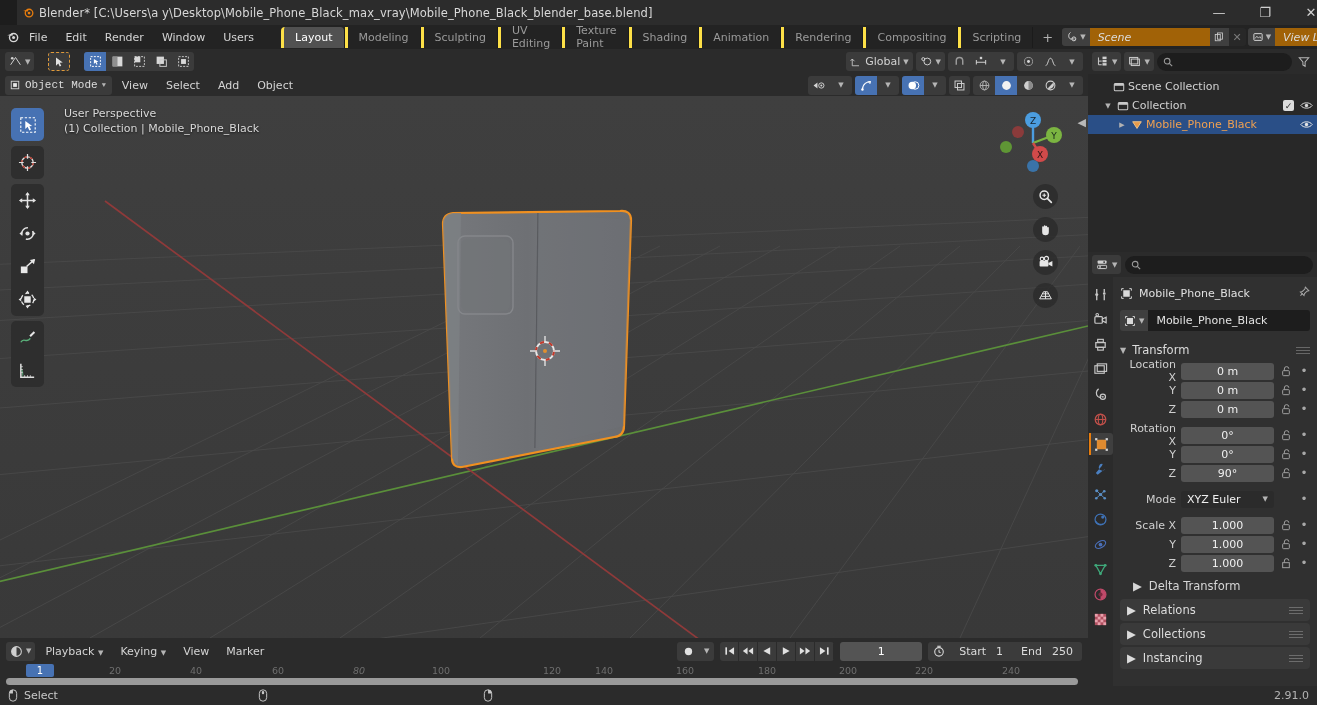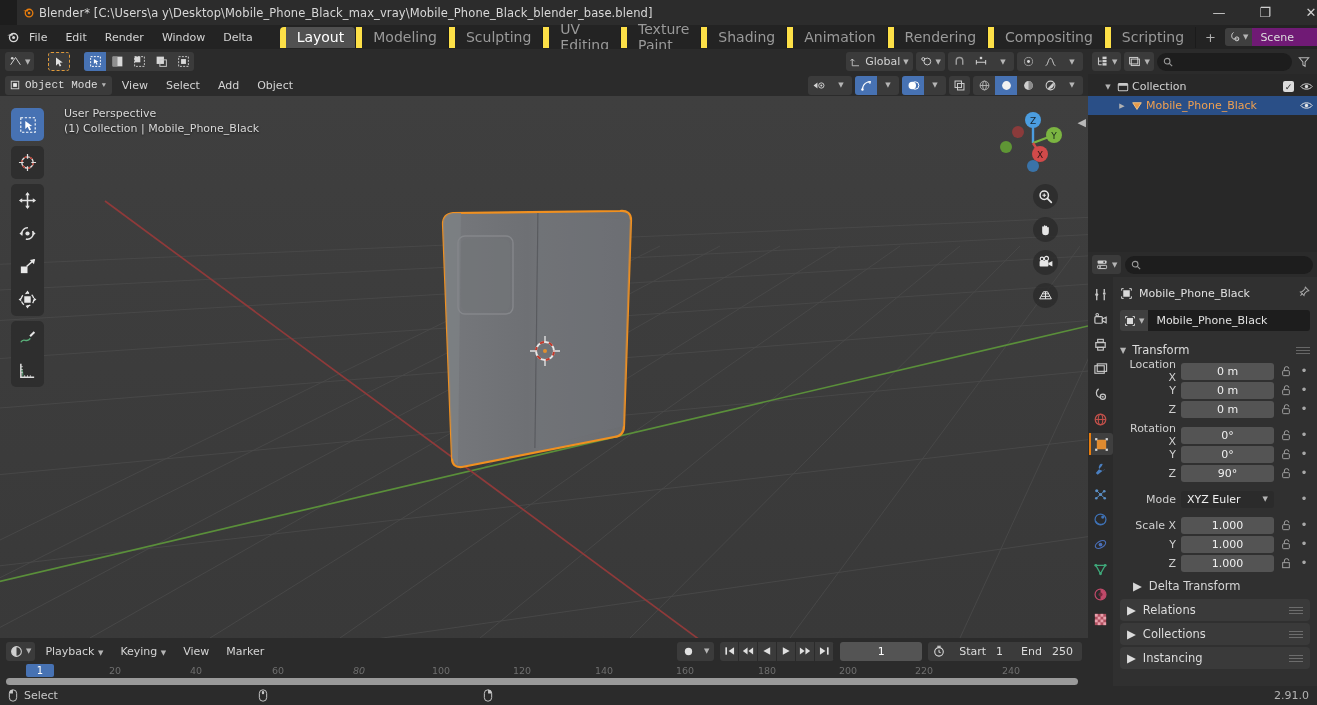--- a/index.html
+++ b/index.html
@@ -29,35 +29,35 @@
   
   .topbar {
     position: absolute; left: 0; top: 25px; width: 1317px; height: 24px;
     background: #232323; display: flex; align-items: center; padding: 0 6px;
   }
   .tbar-logo { width: 24px; display: flex; justify-content: center; }
   .tbar-logo svg { width: 14px; height: 14px; }
   .menu-item { padding: 3px 9px; font-size: 11px; color: #d4d4d4; border-radius: 3px; }
   .ws-tabs { display: flex; align-items: center; margin-left: 18px; height: 24px; }
   .ws-tab {
-    padding: 4px 11px; font-size: 14px; color: #9a9a9a; height: 21px;
+    padding: 4px 11px; font-size: 11px; color: #9a9a9a; height: 21px;
     display: flex; align-items: center;
-    border-left: 6px solid #fde047; border-right: 1px solid #1b1b1b;
+    border-left: 3px solid #fde047; border-right: 1px solid #1b1b1b;
   }
   .ws-tab.active { background: #515151; color: #ffffff; border-radius: 4px 4px 0 0; }
   .ws-plus { color: #b0b0b0; padding: 0 9px; font-size: 13px; }
   .topbar-right { margin-left: auto; display: flex; align-items: center; gap: 2px; padding-right: 4px; }
   .id-block { display: flex; align-items: center; background: #282828; border-radius: 3px; height: 18px; }
   .id-icon-btn {
     display: flex; align-items: center; gap: 2px; background: #3f3f3f;
     border-radius: 3px 0 0 3px; height: 18px; padding: 0 4px;
   }
   .id-field {
-    background: #701a75; height: 18px; display: flex; align-items: center;
-    padding: 0 8px; font-size: 11px; color: #dcdcdc; min-width: 120px;
+    background: #a16207; height: 18px; display: flex; align-items: center;
+    padding: 0 8px; font-size: 11px; color: #dcdcdc; min-width: 120px; font-style: italic;
   }
   .id-btn { width: 19px; height: 18px; background: #3f3f3f; display: flex;
             align-items: center; justify-content: center; color: #cfcfcf; font-size: 10px; }
   .id-x { width: 17px; height: 18px; display: flex; align-items: center;
           justify-content: center; color: #7a7a7a; font-size: 11px; }
   .caret { font-size: 7px; color: #b5b5b5; }
 
   
   .vp-header {
     position: absolute; left: 0; top: 49px; width: 1088px; height: 25px;
@@ -252,21 +252,21 @@
       <svg viewBox="0 0 24 24">
           <circle cx="13" cy="13" r="7" fill="none" stroke="#d8d8d8" stroke-width="2.4"></circle>
           <circle cx="13" cy="13" r="2.6" fill="#d8d8d8"></circle>
           <path d="M2 9 L12 6 L11 10 Z" fill="#d8d8d8"></path>
         </svg>
     </div>
     <div class="menu-item">File</div>
     <div class="menu-item">Edit</div>
     <div class="menu-item">Render</div>
     <div class="menu-item">Window</div>
-    <div class="menu-item">Delta</div>
+    <div class="menu-item">Users</div>
 
     <div class="ws-tabs">
       <div class="ws-tab active">Layout</div>
       <div class="ws-tab">Modeling</div>
       <div class="ws-tab">Sculpting</div>
       <div class="ws-tab">UV Editing</div>
       <div class="ws-tab">Texture Paint</div>
       <div class="ws-tab">Shading</div>
       <div class="ws-tab">Animation</div>
       <div class="ws-tab">Rendering</div>
@@ -772,21 +772,21 @@
     </div>
   </div>
 
   <div class="timeline-body">
     <div class="tl-ruler">
       <div class="tl-tick" style="left:115px;">20</div>
       <div class="tl-tick" style="left:196px;">40</div>
       <div class="tl-tick" style="left:278px;">60</div>
       <div class="tl-tick" style="left:359px;font-style:italic;">80</div>
       <div class="tl-tick" style="left:441px;">100</div>
-      <div class="tl-tick" style="left:522px;">120</div>
+      <div class="tl-tick" style="left:552px;">120</div>
       <div class="tl-tick" style="left:604px;">140</div>
       <div class="tl-tick" style="left:685px;">160</div>
       <div class="tl-tick" style="left:767px;">180</div>
       <div class="tl-tick" style="left:848px;">200</div>
       <div class="tl-tick" style="left:924px;">220</div>
       <div class="tl-tick" style="left:1011px;">240</div>
       <div class="tl-playhead" style="left:26px;">1</div>
     </div>
     <div class="tl-scrollbar"></div>
   </div>
@@ -817,20 +817,28 @@
         <span></span>
       </div>
       <div style="width:18px;display:flex;justify-content:center;">
         <svg width="12" height="12" viewBox="0 0 14 14">
             <path d="M1.5 2 L12.5 2 L8.3 7 L8.3 12 L5.7 10.5 L5.7 7 Z" fill="none" stroke="#b8b8b8" stroke-width="1.2"></path>
           </svg>
       </div>
     </div>
     <div class="outl-body">
 
+      <div class="outl-row" style="padding-left:10px;">
+        <span class="disc"></span>
+        <svg width="12" height="12" viewBox="0 0 14 14">
+            <rect x="1.5" y="3" width="11" height="8.5" rx="1.2" fill="none" stroke="#c9c9c9" stroke-width="1.2"></rect>
+            <rect x="1.5" y="3" width="11" height="2.6" fill="#c9c9c9"></rect>
+          </svg>
+        <span class="outl-label">Scene Collection</span>
+      </div>
 
       <div class="outl-row" style="padding-left:14px;">
         <span class="disc">▼</span>
         <svg width="12" height="12" viewBox="0 0 14 14">
             <rect x="1.5" y="3" width="11" height="8.5" rx="1.2" fill="none" stroke="#c9c9c9" stroke-width="1.2"></rect>
             <rect x="1.5" y="3" width="11" height="2.6" fill="#c9c9c9"></rect>
           </svg>
         <span class="outl-label">Collection</span>
         <span class="eye">
           <span class="chk">✓</span>

